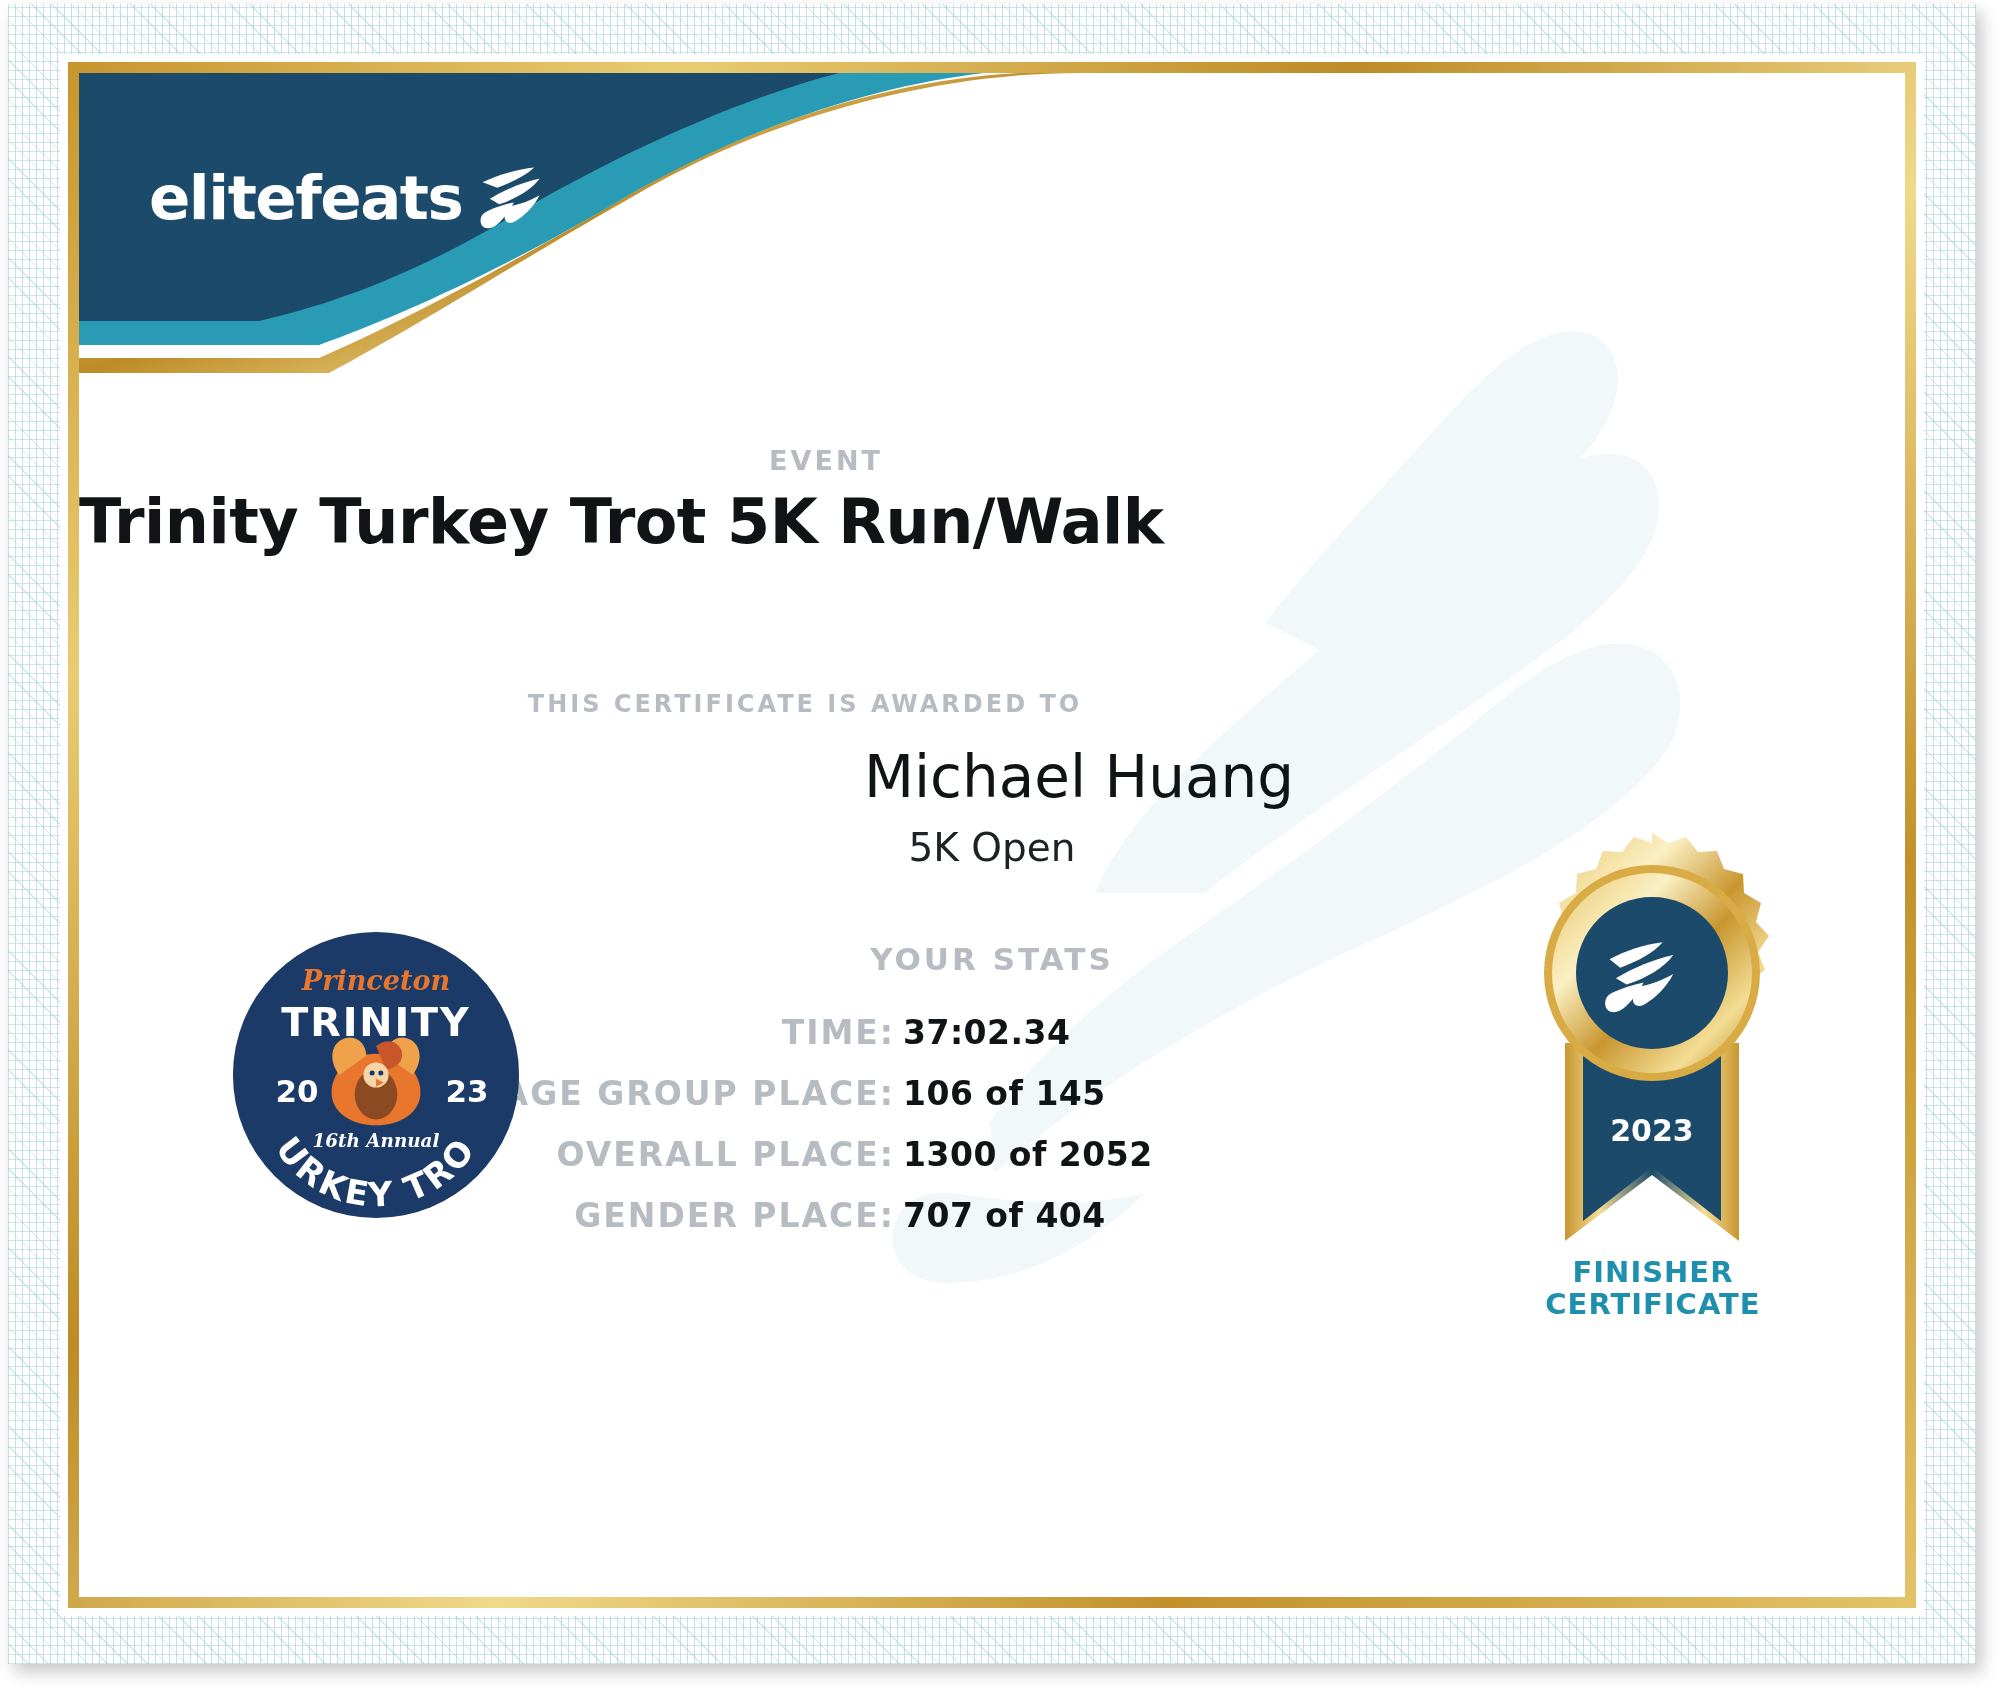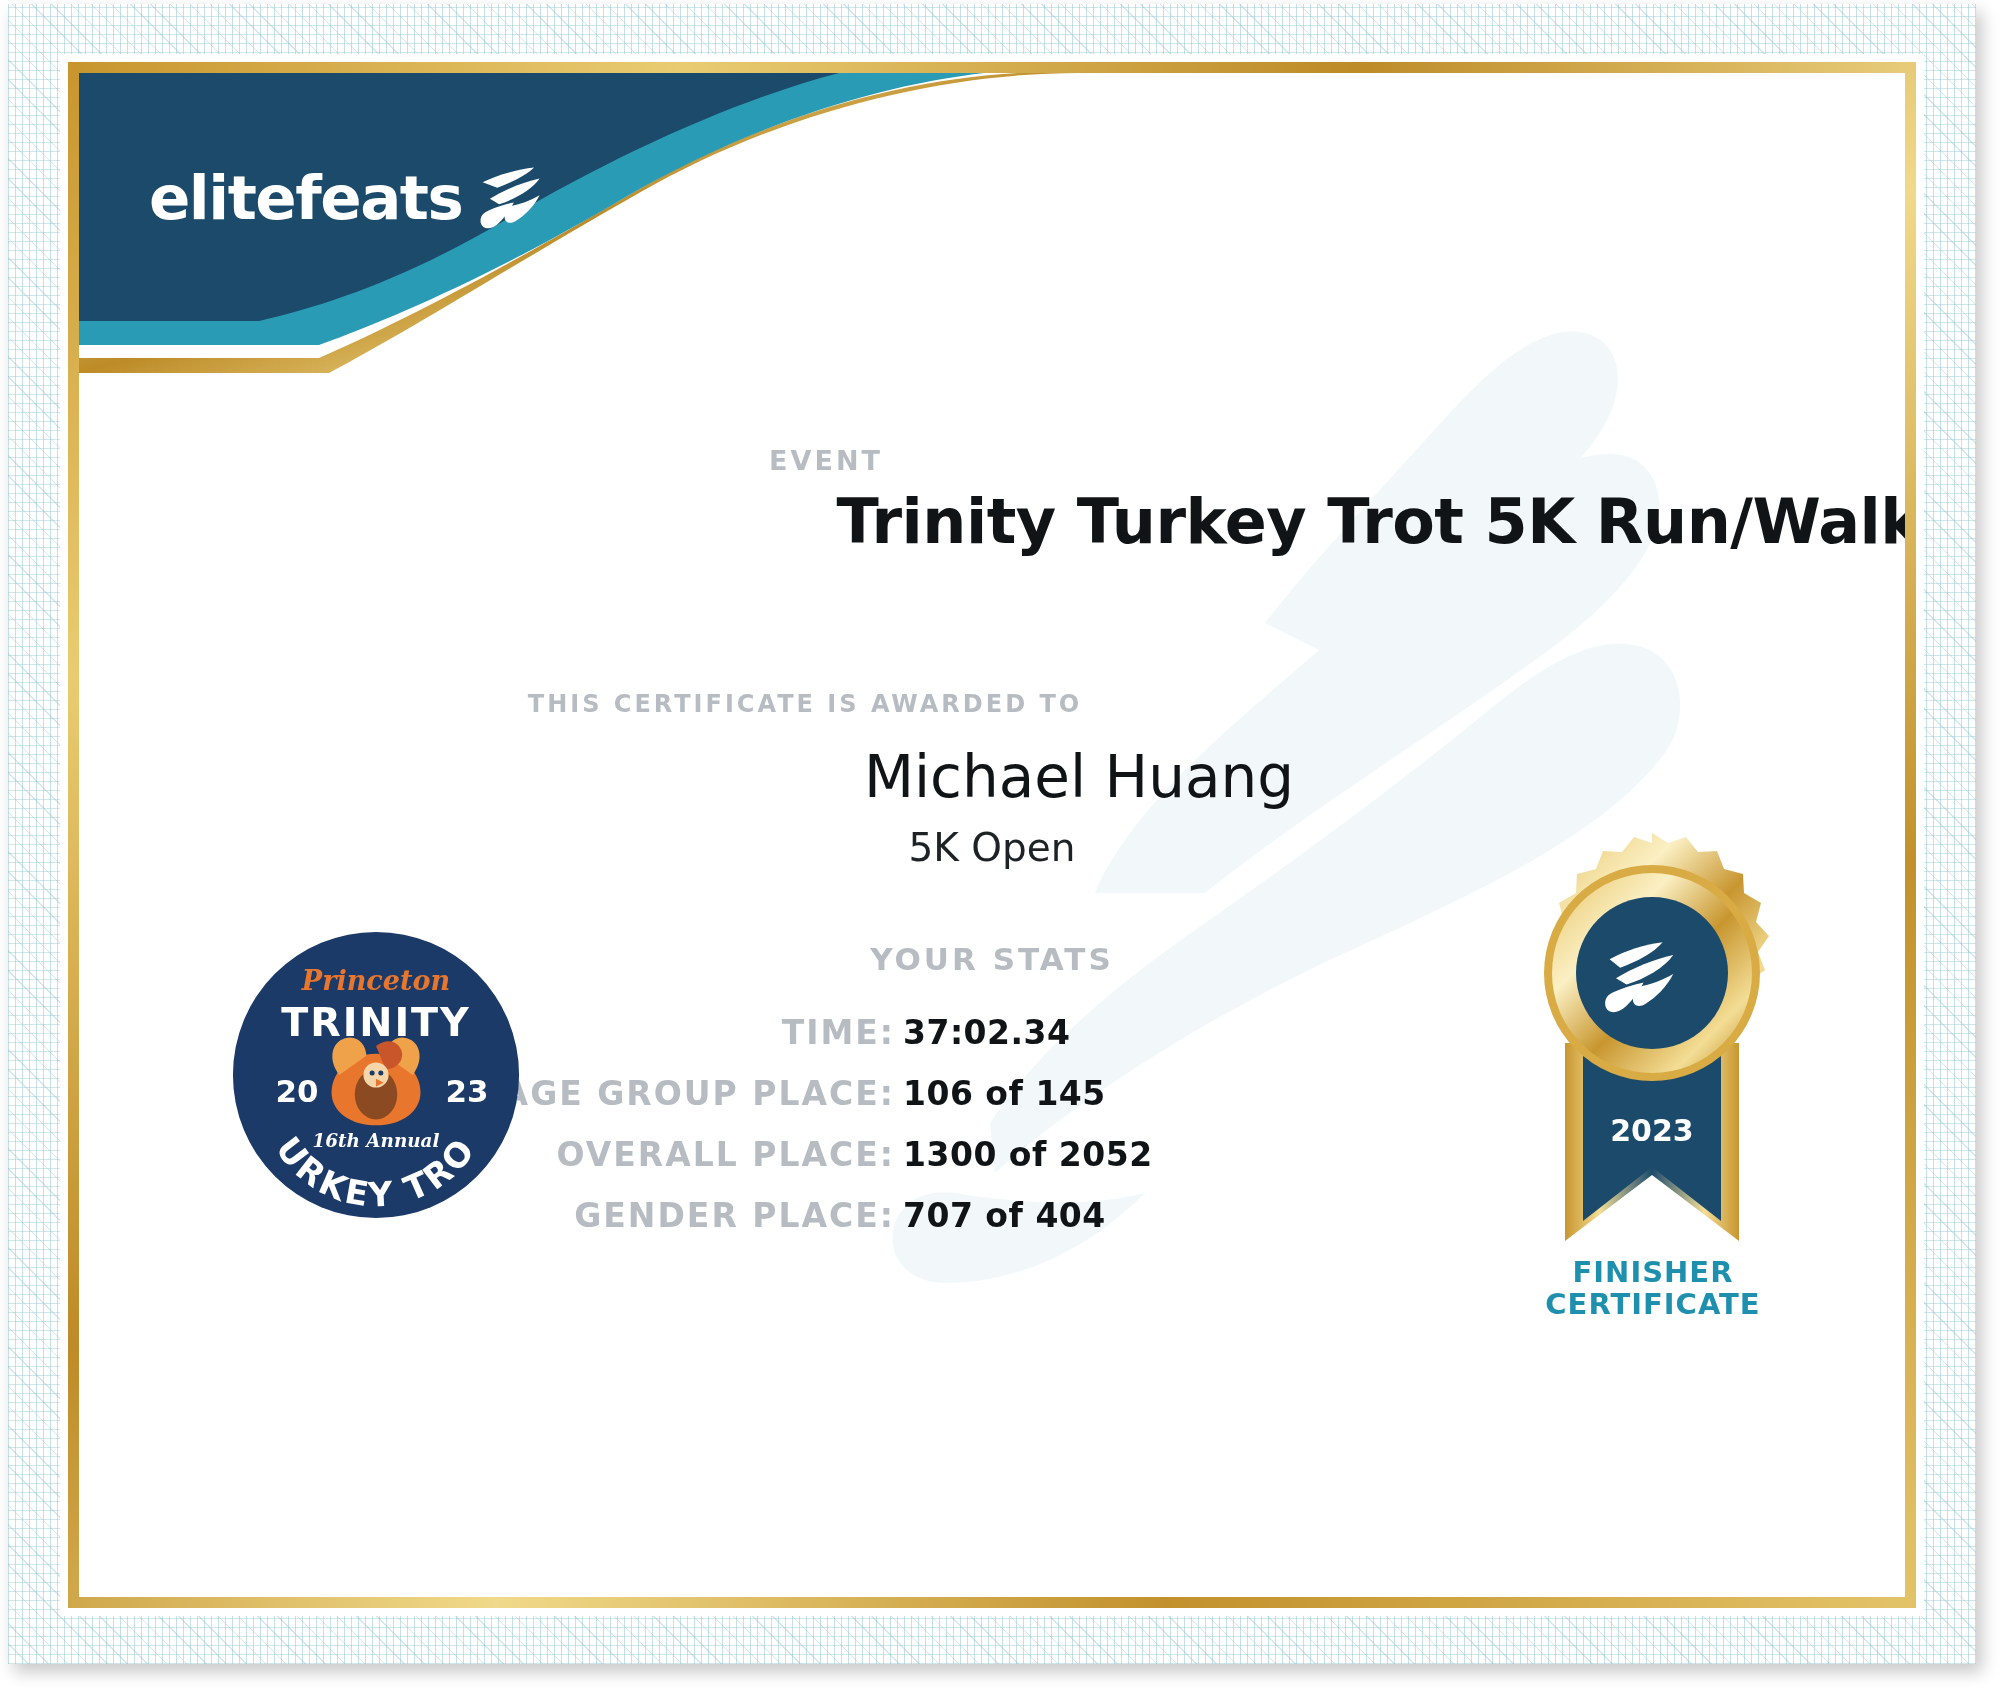--- a/index.html
+++ b/index.html
@@ -118,23 +118,23 @@
   .event-label {
     position: absolute;
     top: 372px;
     left: 0;
     width: 1494px;
     font-size: 27px;
   }
   .event-name {
     position: absolute;
     top: 412px;
-    left: 16px;
+    left: 0;
     width: 1826px;
-    text-align: right;
+    text-align: left;
     font-size: 62px;
     font-weight: 700;
     color: #111416;
     letter-spacing: -0.5px;
     font-family: "DejaVu Sans", sans-serif;
   }
   .awarded-label {
     position: absolute;
     top: 617px;
     left: 0;

